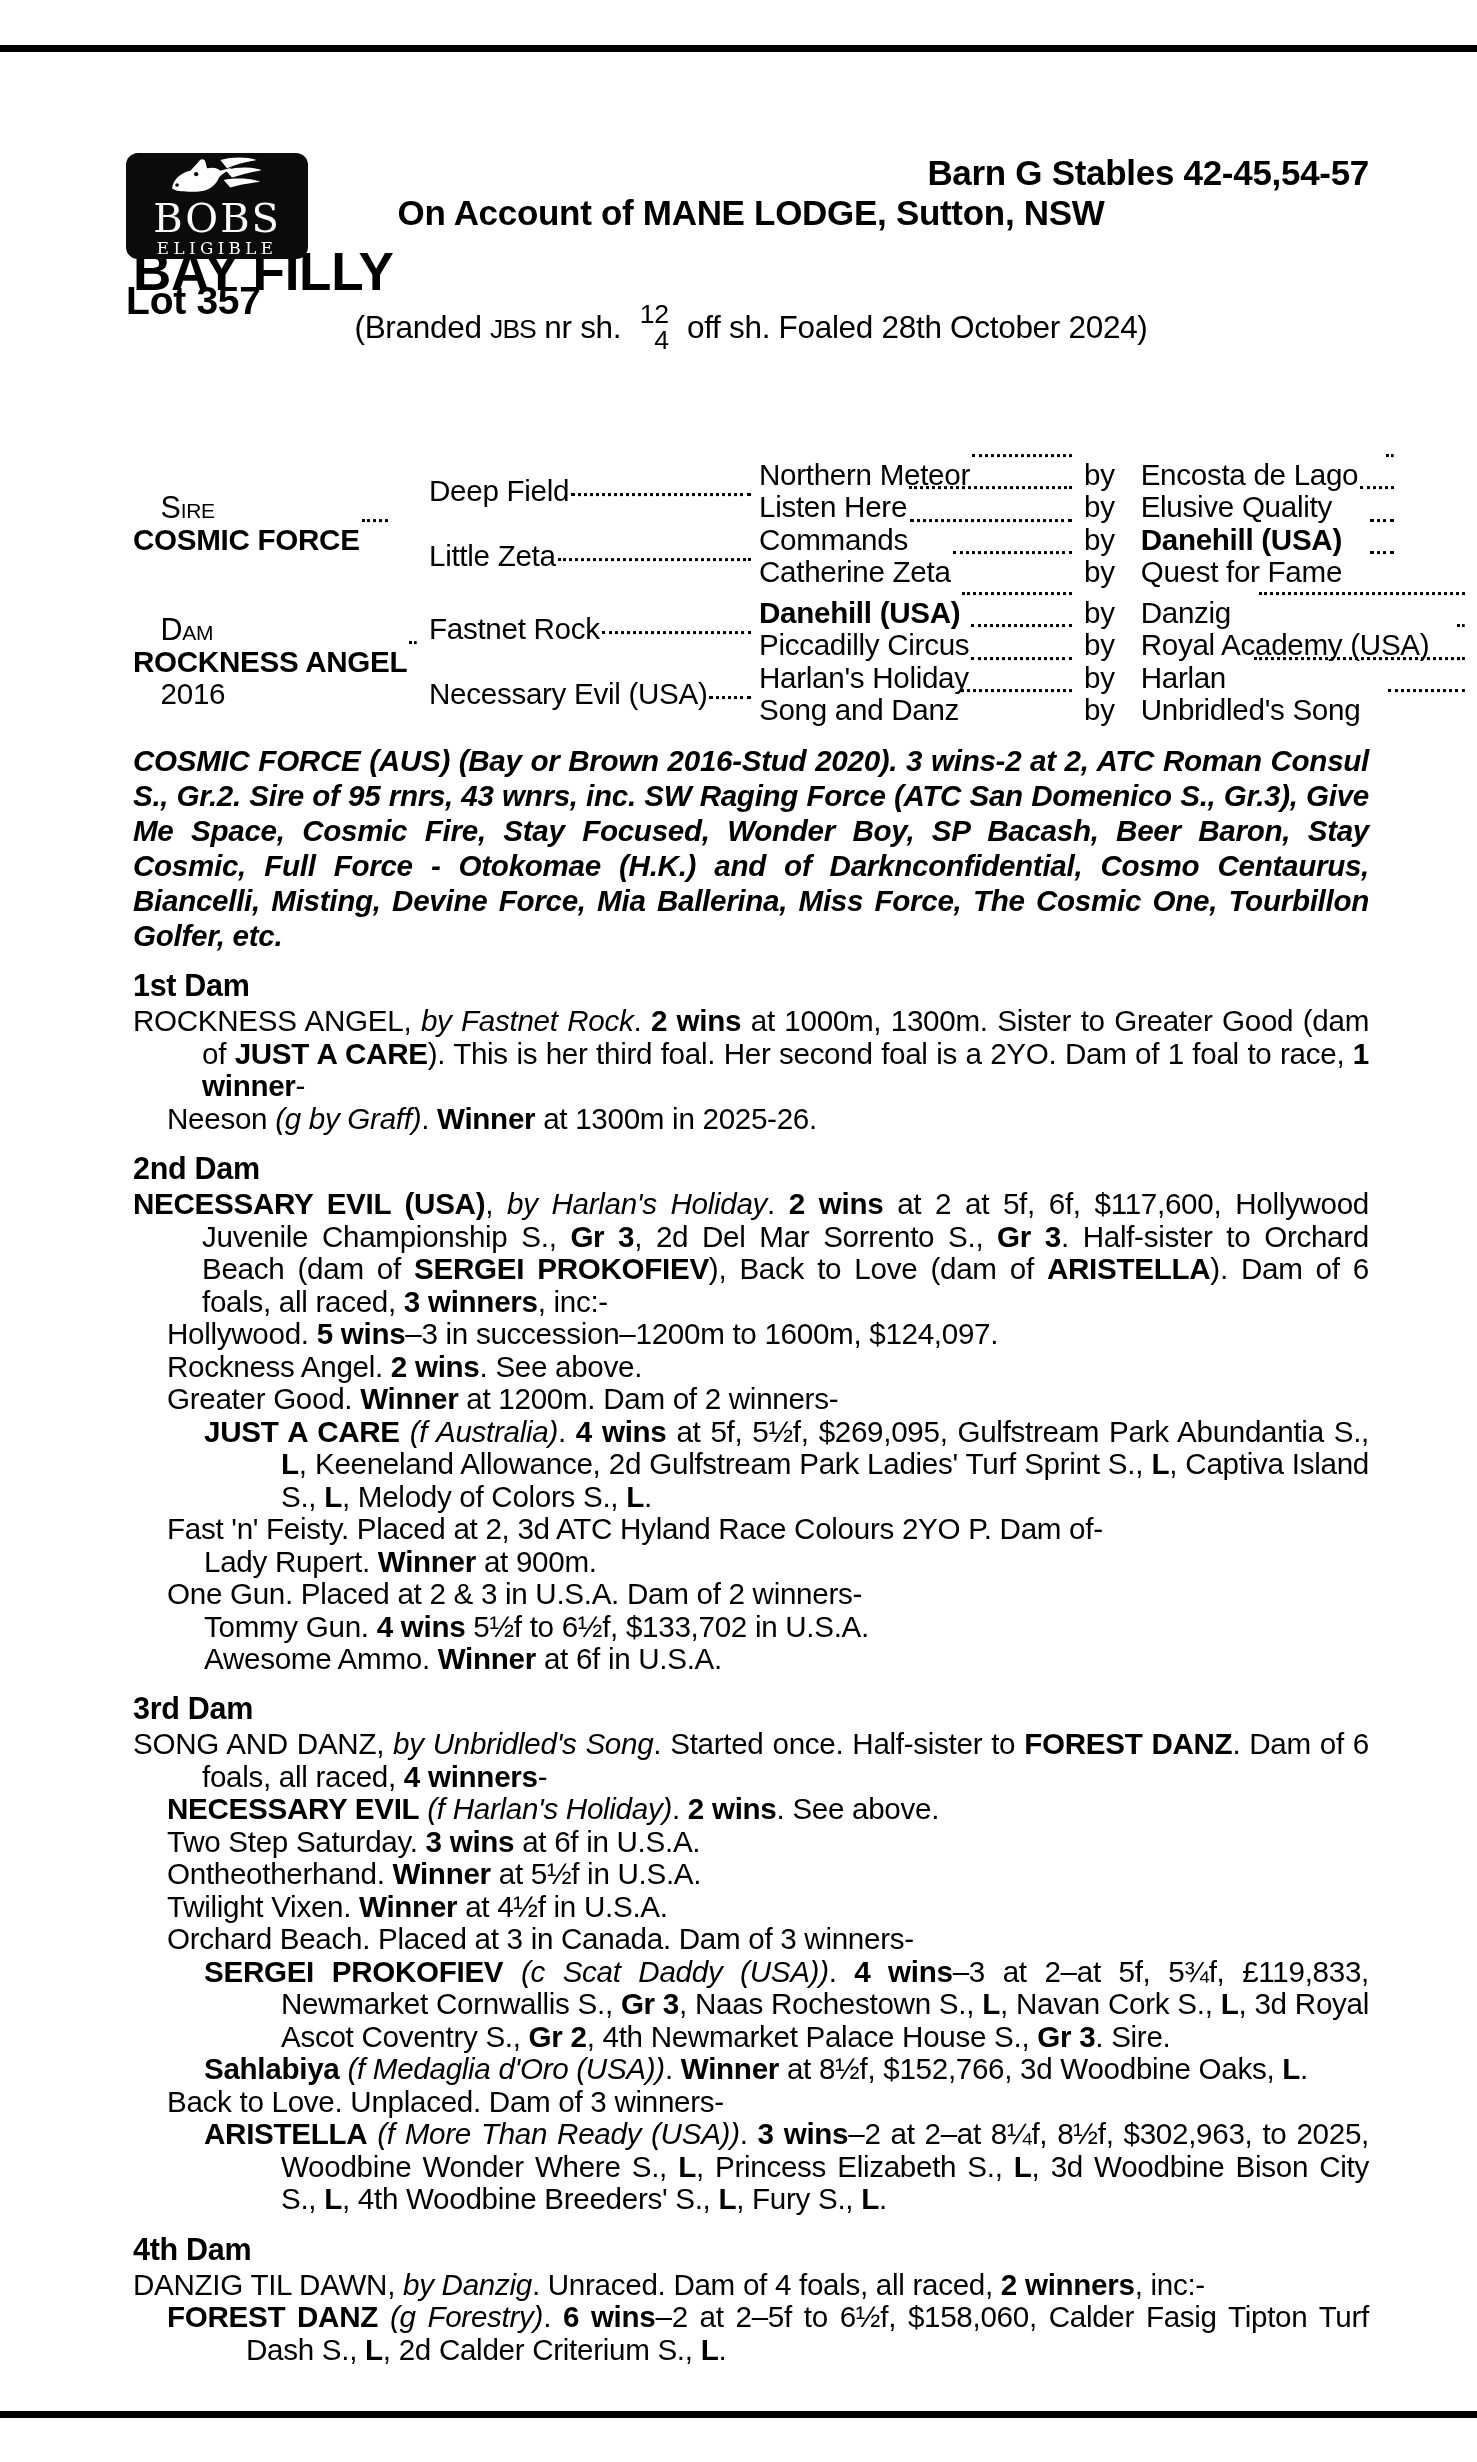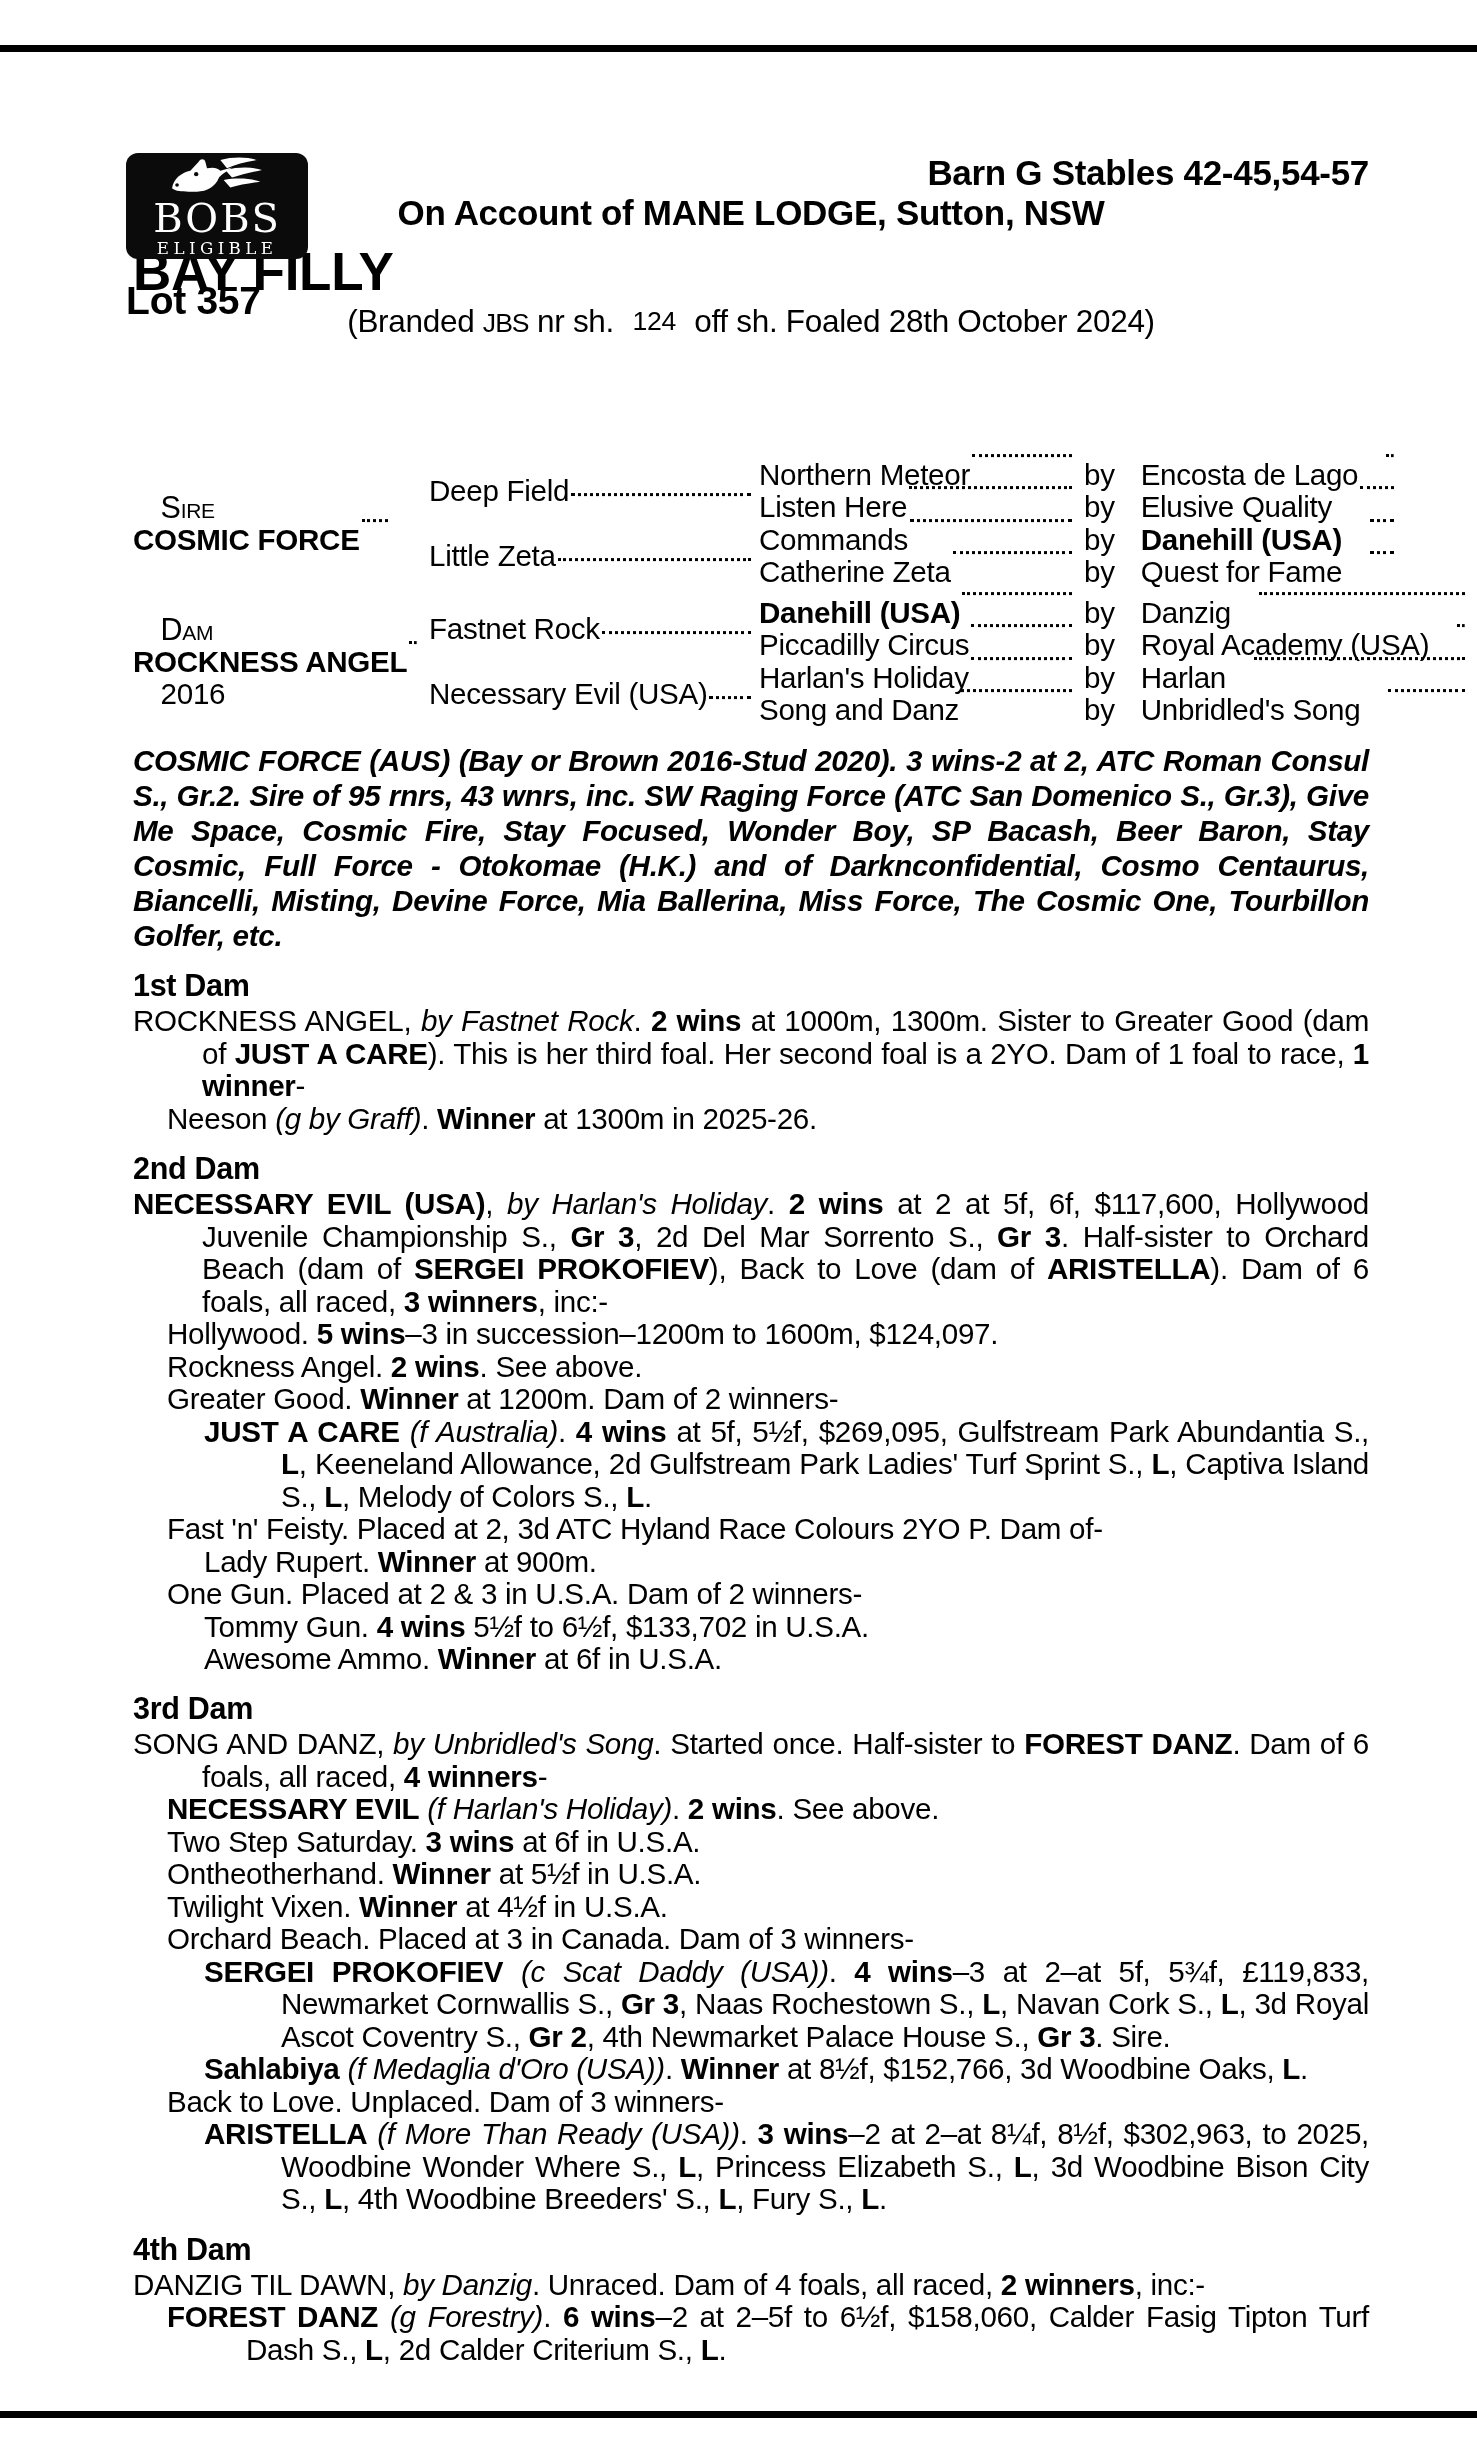--- a/index.html
+++ b/index.html
@@ -26,21 +26,21 @@
   .logo svg { width:118px; height:45px; display:block; margin-top:2px; }
   .logo-bobs { font-family:"DejaVu Serif", serif; font-size:40px; line-height:41px; letter-spacing:2px; }
   .logo-elig { font-family:"DejaVu Serif", serif; font-size:16.7px; line-height:19.7px; letter-spacing:4.4px; }
   .lot { position:absolute; left:-6.9px; top:126px; font-size:39px; font-weight:bold; }
   .head-line { width:100%; }
   .barn { text-align:right; font-size:35px; font-weight:bold; margin-top:43px; line-height:39px; }
   .account { text-align:center; font-size:35px; font-weight:bold; line-height:41px; }
   .bigtitle { text-align:left; font-size:53px; font-weight:bold; line-height:51px; margin-top:13px; }
   .branded { text-align:center; font-size:31.5px; margin-top:5.9px; line-height:37px; }
   .brand-mark { font-size:26.6px; letter-spacing:-1px; border-bottom:2px solid transparent; }
-  .frac { display:inline-flex; flex-direction:row; vertical-align:middle; font-size:26.6px; line-height:26.6px; text-align:left; margin:0 9.9px; position:relative; top:-2px; }
+  .frac { display:inline-flex; flex-direction:column; vertical-align:middle; font-size:26.6px; line-height:26.6px; text-align:right; margin:0 9.9px; position:relative; top:-2px; }
 
   
   .ped { margin-top:9.9px; display:flex; flex-direction:column; gap:7.9px; }
   .ped-half { display:grid; grid-template-columns:296px 330px 325px 1fr; grid-auto-rows:32.5px; }
   .ped-c1 { grid-column:1; grid-row:1 / span 4; display:flex; flex-direction:column; justify-content:center; padding-right:39px; }
   .ped-label { padding-left:27.6px; font-variant:small-caps; font-size:30.5px; line-height:32.5px; }
   .ped-year { padding-left:27.6px; font-size:29.6px; line-height:32.5px; }
   .row { display:flex; align-items:flex-start; font-size:29.6px; line-height:32.5px; white-space:nowrap; }
   .lead { flex:1 1 7.9px; min-width:7.9px; border-bottom:3px dotted #000; margin:0 2px; transform:translateY(-4.9px); }
   .ped-g2 { grid-column:2; display:flex; align-items:center; padding-right:5.9px; }

